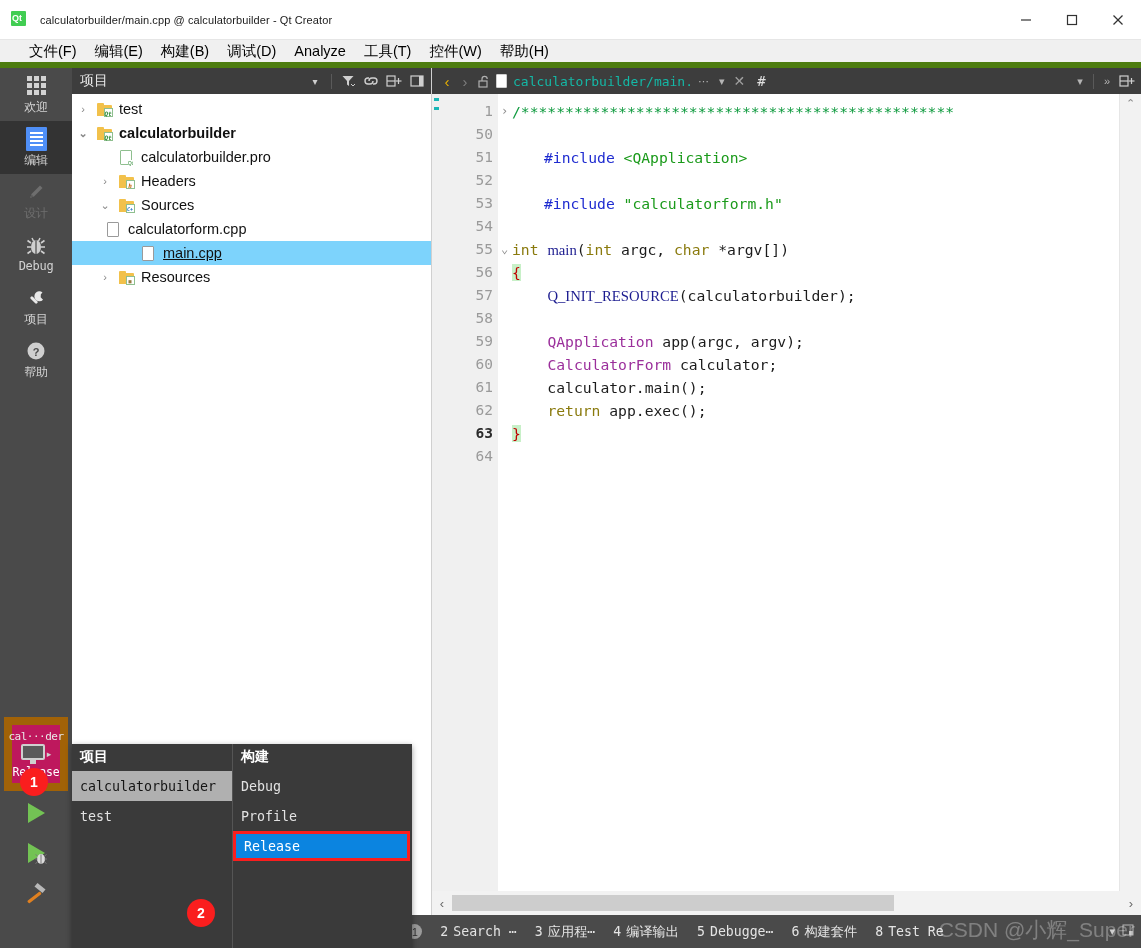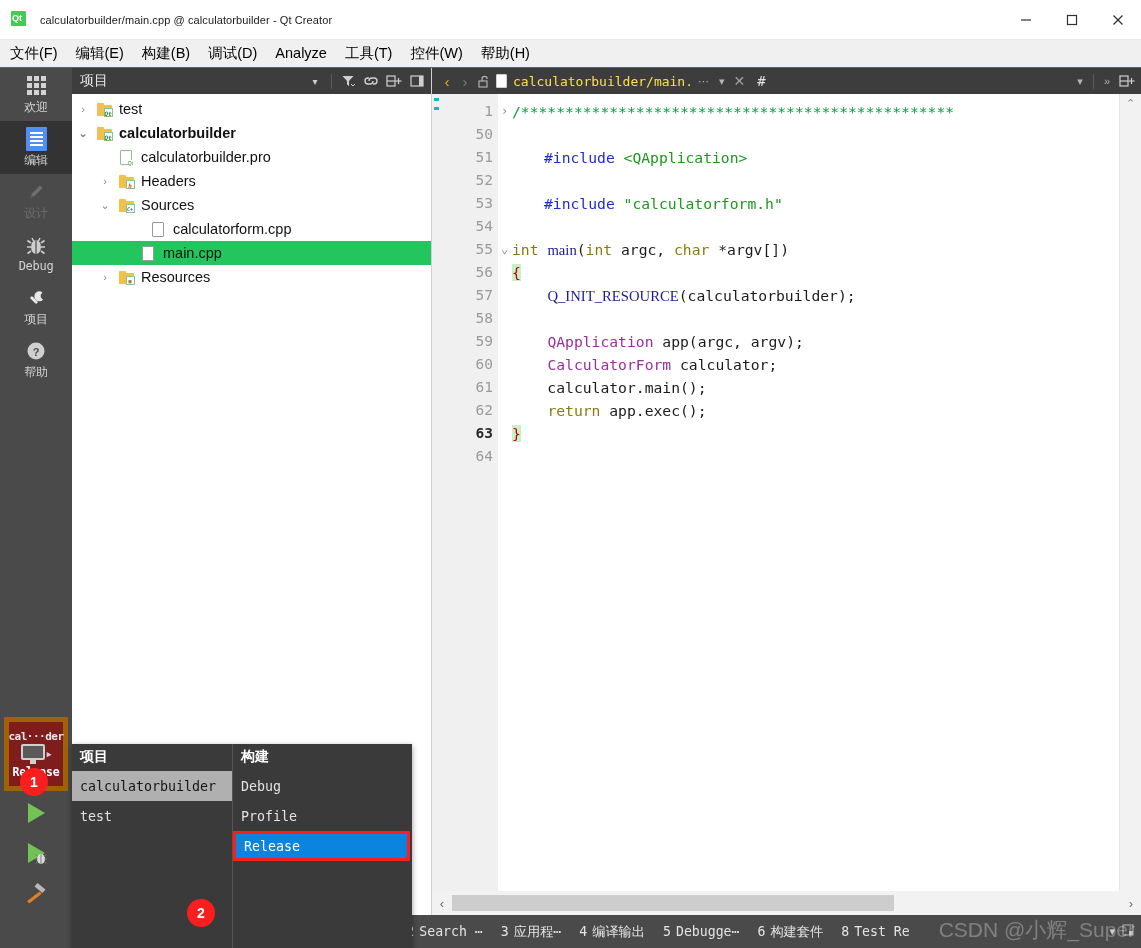--- a/index.html
+++ b/index.html
@@ -55,22 +55,22 @@
     width: 46px; height: 40px;
     display: flex; align-items: center; justify-content: center;
     color: #333;
   }
 
   
   .menubar {
     height: 28px; flex: 0 0 28px;
     background: #f0f0f0;
     display: flex; align-items: center;
-    padding-left: 1px;
-    border-bottom: 1px solid #4d7c0f;
+    padding-left: 20px;
+    border-bottom: 6px solid #4d7c0f;
   }
   .menu-item {
     font-size: 14.5px; color: #000;
     padding: 3px 9px 4px 9px;
     white-space: nowrap;
     line-height: 18px;
   }
 
   
   .body-row { flex: 1 1 auto; display: flex; min-height: 0; position: relative; }
@@ -109,27 +109,26 @@
     justify-content: center; align-items: center; gap: 2px;
     border-radius: 1px;
   }
   .edit-icon i { width: 13px; height: 2px; background: #fff; display: block; }
 
   .modebar-spacer { flex: 1 1 auto; }
 
   
   .kit-wrap { position: relative; padding: 0 4px 4px 4px; }
   .kit-selector {
-    background: #7f1d1d;
+    background: #be185d;
     height: 74px;
     display: flex; flex-direction: column;
     align-items: center; justify-content: center;
     position: relative;
-    border: 5px solid #a16207;
-    font-weight: bold;
+    border: 8px solid #a16207;
   }
   .kit-top {
     font-size: 11px; color: #e8e8e8;
     font-family: "DejaVu Sans Mono", monospace;
     letter-spacing: -0.5px; white-space: nowrap;
   }
   .kit-mid { display: flex; align-items: center; gap: 2px; margin: 1px 0; }
   .monitor-icon { width: 24px; height: 20px; position: relative; }
   .monitor-icon .scr {
     width: 24px; height: 16px; border: 2px solid #cfcfcf;
@@ -180,21 +179,21 @@
     color: #cfcfcf;
   }
   .vsep { width: 1px; height: 15px; background: #5a5a5a; margin: 0 3px; }
 
   .tree { flex: 1 1 auto; overflow: hidden; padding-top: 3px; background:#fff; }
   .tree-row {
     height: 24px; display: flex; align-items: center;
     font-size: 14.5px; color: #111;
     padding-right: 4px; white-space: nowrap;
   }
-  .tree-row.selected { background: #22c55e; }
+  .tree-row.selected { background: #7dd3fc; text-decoration: underline; }
   .tree-row.bold { font-weight: bold; }
   .twisty {
     width: 22px; flex: 0 0 22px; text-align: center;
     color: #888; font-size: 11px;
   }
   .tree-ico { width: 20px; flex: 0 0 20px; display:flex; align-items:center; justify-content:center; margin-right: 5px; }
 
   .folder-ico { width: 15px; height: 13px; position: relative; }
   .folder-ico .fb { position:absolute; left:0; top:2px; width:15px; height:11px; background:#f2c14b; border-radius:0 1px 1px 0;}
   .folder-ico .ft { position:absolute; left:0; top:0px; width:7px; height:3px; background:#f2c14b; border-radius:1px 1px 0 0;}
@@ -225,21 +224,21 @@
   .nav-arrow { width: 18px; text-align:center; font-size: 15px; }
   .nav-arrow.back { color: #e8b000; }
   .nav-arrow.fwd { color: #7e7e7e; }
   .lock-ico { width: 20px; display:flex; align-items:center; justify-content:center; color:#b0b0b0; }
   .tab-file-ico {
     width: 11px; height: 14px; background: #fff;
     border: 1px solid #cfcfcf; border-radius:1px; margin: 0 6px 0 2px;
   }
   .tab-name {
     font-family: "DejaVu Sans Mono", monospace;
-    font-size: 13px; color: #fde047; white-space: nowrap;
+    font-size: 13px; color: #14b8a6; white-space: nowrap;
   }
   .tab-ctl { color: #b4b4b4; font-size: 11px; padding: 0 5px; }
   .tab-x { color: #a0a0a0; font-size: 14px; padding: 0 4px; }
   .hash { font-family:"DejaVu Sans Mono", monospace; font-size:14px; color:#e0e0e0; padding-left: 8px; }
   .tabbar-right { margin-left:auto; display:flex; align-items:center; gap: 2px; color:#cfcfcf; }
 
   .code-wrap { flex: 1 1 auto; display:flex; min-height:0; position:relative; background:#fff; }
   .gutter {
     width: 66px; flex: 0 0 66px;
     background: #f0f0f0;
@@ -318,21 +317,21 @@
   .bp-item.hl {
     background: #0b84e0; color:#ffffff;
     border: 3px solid #fa1e1e; margin-right: 2px;
   }
 
   
   .statusbar {
     height: 33px; flex: 0 0 33px;
     background: #4a4a4a;
     display: flex; align-items: center;
-    padding-left: 78px; position: relative;
+    padding-left: 112px; position: relative;
   }
   .sb-toggle {
     width: 22px; height: 22px; background: #303030;
     display: flex; align-items: center; justify-content: center;
     flex: 0 0 22px;
   }
   .sb-toggle .half { width:10px; height:13px; background:#ffffff; border-right: 3px solid #303030;}
   .locator {
     width: 200px; height: 21px; background: #ffffff;
     display: flex; align-items: center;
@@ -608,21 +607,21 @@
           <span class="tree-ico">
             <span class="folder-ico">
                 <i class="ft"></i>
                 <i class="fb"></i>
                 <i class="tag" style="color:#1a6fc4;font-size:5px;">C+</i>
               </span>
           </span>
           <span>Sources</span>
         </div>
 
-        <div class="tree-row" style="padding-left:76px;">
+        <div class="tree-row" style="padding-left:31px;">
           <span class="tree-ico">
               <span class="file-ico"></span>
             </span>
           <span>calculatorform.cpp</span>
         </div>
 
         <div class="tree-row selected" style="padding-left:66px;">
           <span class="tree-ico">
               <span class="file-ico"></span>
             </span>

